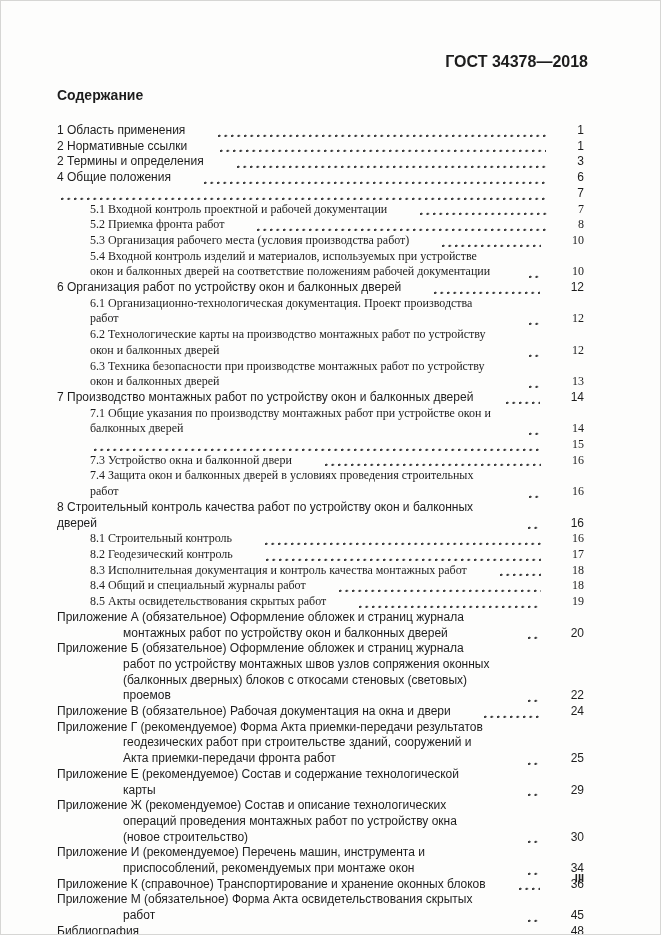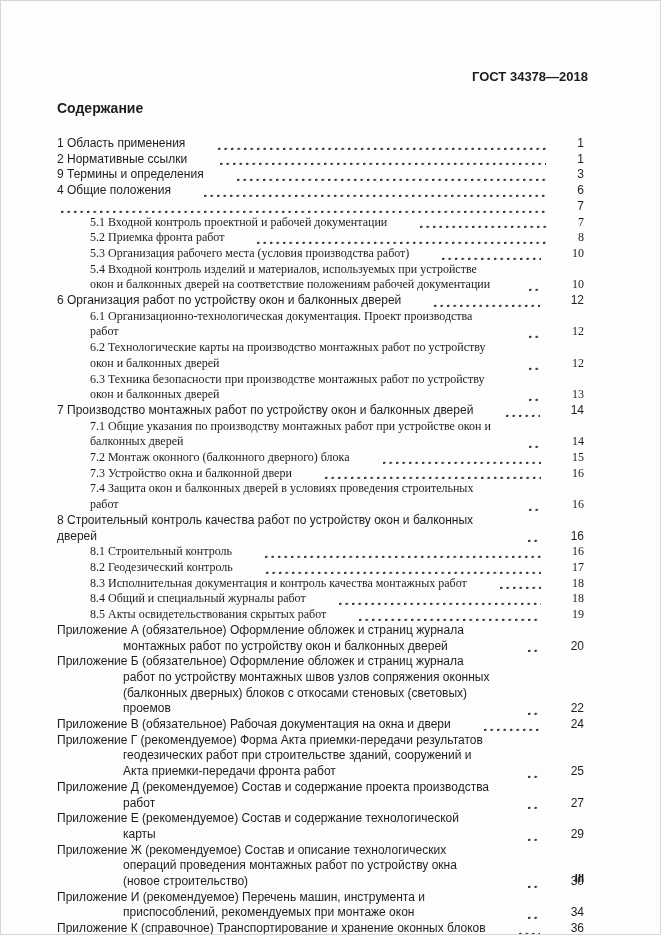--- a/index.html
+++ b/index.html
@@ -16,22 +16,22 @@
     box-sizing: border-box;
     border: 1px solid #d6d6d4;
     padding: 52px 76px 0 56px;
     font-family: "Liberation Sans", "DejaVu Sans", sans-serif;
     color: #1d1d1d;
     overflow: hidden;
   }
   .doc-code {
     text-align: right;
     font-weight: bold;
-    font-size: 13px;
-    margin: 16px -4px 16px 0;
+    font-size: 16px;
+    margin: 0 -4px 16px 0;
   }
   .toc-title {
     font-weight: bold;
     font-size: 14px;
     margin: 0 0 20px 0;
   }
   .toc-row {
     display: flex;
     font-size: 12px;
     line-height: 15.7px;
@@ -85,21 +85,21 @@
     <span class="toc-page">1</span>
   </div>
 
   <div class="toc-row level-main">
     <span class="toc-label">2 Нормативные ссылки</span>
     <span class="toc-dots"></span>
     <span class="toc-page">1</span>
   </div>
 
   <div class="toc-row level-main">
-    <span class="toc-label">9 Термины и определения</span>
+    <span class="toc-label">2 Термины и определения</span>
     <span class="toc-dots"></span>
     <span class="toc-page">3</span>
   </div>
 
   <div class="toc-row level-main">
     <span class="toc-label">4 Общие положения</span>
     <span class="toc-dots"></span>
     <span class="toc-page">6</span>
   </div>
 
@@ -162,21 +162,20 @@
     <span class="toc-page">14</span>
   </div>
 
   <div class="toc-row level-sub">
     <span class="toc-label">7.1 Общие указания по производству монтажных работ при устройстве окон и балконных дверей</span>
     <span class="toc-dots"></span>
     <span class="toc-page">14</span>
   </div>
 
   <div class="toc-row level-sub">
-    <span class="toc-label">7.2 Монтаж оконного (балконного дверного) блока</span>
     <span class="toc-dots"></span>
     <span class="toc-page">15</span>
   </div>
 
   <div class="toc-row level-sub">
     <span class="toc-label">7.3 Устройство окна и балконной двери</span>
     <span class="toc-dots"></span>
     <span class="toc-page">16</span>
   </div>
 
@@ -239,25 +238,20 @@
     <span class="toc-dots"></span>
     <span class="toc-page">24</span>
   </div>
 
   <div class="toc-row level-appendix">
     <span class="toc-label">Приложение Г (рекомендуемое) Форма Акта приемки-передачи результатов геодезических работ при строительстве зданий, сооружений и Акта приемки-передачи фронта работ</span>
     <span class="toc-dots"></span>
     <span class="toc-page">25</span>
   </div>
 
-  <div class="toc-row level-appendix">
-    <span class="toc-label">Приложение Д (рекомендуемое) Состав и содержание проекта производства работ</span>
-    <span class="toc-dots"></span>
-    <span class="toc-page">27</span>
-  </div>
 
   <div class="toc-row level-appendix">
     <span class="toc-label">Приложение Е (рекомендуемое) Состав и содержание технологической карты</span>
     <span class="toc-dots"></span>
     <span class="toc-page">29</span>
   </div>
 
   <div class="toc-row level-appendix">
     <span class="toc-label">Приложение Ж (рекомендуемое) Состав и описание технологических операций проведения монтажных работ по устройству окна (новое строительство)</span>
     <span class="toc-dots"></span>

